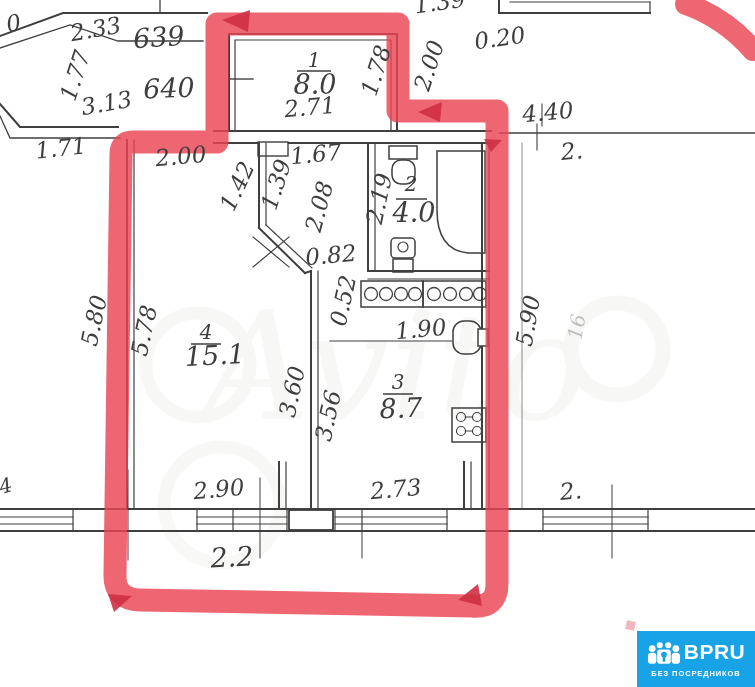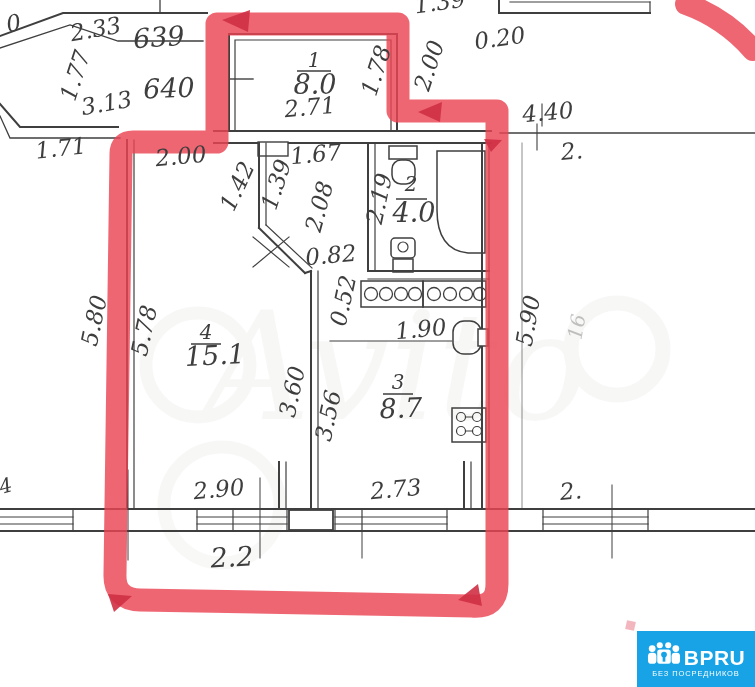--- a/index.html
+++ b/index.html
@@ -3,23 +3,23 @@
 <meta charset="utf-8">
 <style>
   html,body{margin:0;padding:0;width:755px;height:687px;background:#fff;overflow:hidden;position:relative}
   #plan-svg{position:absolute;left:0;top:0}
   #plan-svg text{font-family:"DejaVu Serif",serif;font-style:italic;fill:#3e3e3e;text-anchor:middle;dominant-baseline:middle}
   .t{font-size:23px}
   .tb{font-size:27px}
   .ts{font-size:20px}
   .faint{opacity:.3}
   .badge{position:absolute;left:637px;top:631px;width:118px;height:56px;background:#17a3e6;display:flex;flex-direction:column;align-items:center;justify-content:center;gap:2px;font-family:"Liberation Sans",sans-serif}
-  .badge-row{display:flex;align-items:flex-end;gap:3px}
+  .badge-row{display:flex;align-items:flex-start;gap:3px}
   .badge-brand{color:#fff;font-weight:bold;font-size:21px;letter-spacing:.5px;line-height:1}
-  .badge-tagline{color:#fff;font-weight:normal;font-size:7.5px;letter-spacing:.9px;line-height:1}
+  .badge-tagline{color:#fff;font-weight:bold;font-size:7.5px;letter-spacing:.9px;line-height:1}
   .pink-artifact{position:absolute;left:626px;top:621px;width:9px;height:9px;background:#f0a3ae;opacity:.8;transform:rotate(12deg)}
 </style>
 </head>
 <body>
 
 <svg id="plan-svg" width="755" height="687" viewBox="0 0 755 687">
 
   <g opacity="0.06">
     <circle cx="617" cy="349" r="46" fill="none" stroke="#8a867e" stroke-width="15"></circle>
     <circle cx="198" cy="365" r="52" fill="none" stroke="#8a867e" stroke-width="13"></circle>

